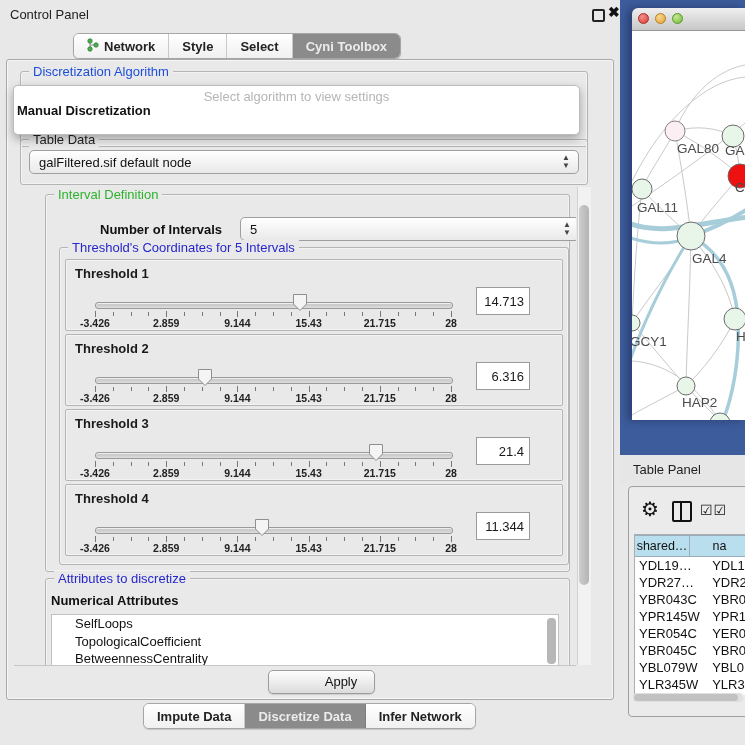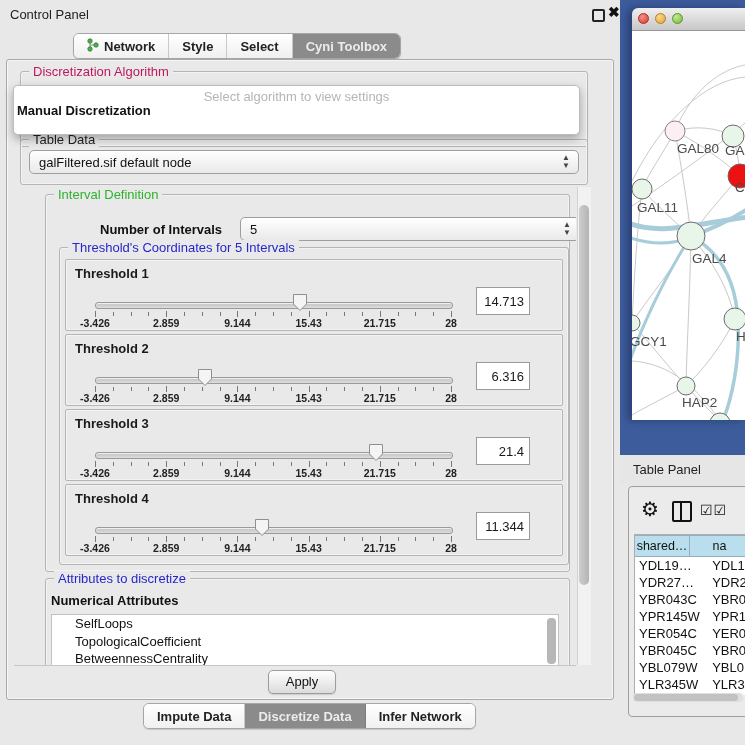--- a/index.html
+++ b/index.html
@@ -18,21 +18,21 @@
                  color:#222;border-right:1px solid #c9c9c9;background:linear-gradient(#ffffff,#f0f0f0);}
   .tabstrip .tab:last-child{border-right:none;}
   .tabstrip .tab.selected{background:#8b8b8b;color:#ececec;border-right-color:#7d7d7d;}
   #top-tabs{left:73px;top:33px;}
   #bottom-tabs{left:143px;top:703px;}
   .outer-panel{position:absolute;left:6px;top:59px;width:606px;height:639px;background:#e9e9e9;
                border:1px solid #a8a8a8;border-radius:3px;box-shadow:inset 0 0 0 1px #f6f6f6;}
   .group{position:absolute;border:1px solid #b5b5b5;border-radius:3px;box-shadow:inset 0 0 0 1px #f3f3f3;}
   .group>.legend{position:absolute;top:-8px;left:8px;background:#e9e9e9;padding:0 4px;font-size:13px;line-height:15px;}
   .legend.black{color:#222;}
-  .legend.dim{color:#be185d;}
+  .legend.dim{color:#1d4ed8;}
   .legend.green{color:#2db32d;}
   .legend.blue{color:#2626cc;}
   
   .combo{position:absolute;height:24px;border:1px solid #9e9e9e;border-radius:5px;
          background:linear-gradient(#ffffff,#e9e9e9);font-size:13px;color:#111;
          display:flex;align-items:center;padding-left:9px;box-sizing:border-box;}
   .combo .stepper{position:absolute;right:8px;top:3px;display:flex;flex-direction:column;line-height:8px;
                   font-size:8px;color:#444;}
   .focus-combo{position:absolute;border:2px solid #5b9dd9;border-radius:6px;background:#f7f7f7;z-index:5;box-sizing:border-box;}
   
@@ -60,21 +60,21 @@
   .tick-labels{position:absolute;left:29px;top:57px;width:356px;height:12px;}
   .tick-label{position:absolute;transform:translateX(-50%);font-size:10.5px;font-weight:600;color:#222;white-space:nowrap;}
   .th-value{position:absolute;left:410px;top:27px;width:54px;height:28px;background:#fff;border:1px solid #9a9a9a;
             font-size:13px;text-align:right;line-height:28px;padding-right:5px;box-sizing:border-box;}
   
   .attr-list{position:absolute;left:5px;top:35px;width:506px;height:110px;background:#fff;border:1px solid #c2c2c2;overflow:hidden;}
   .attr-item{font-size:13px;line-height:17.5px;padding-left:23px;color:#111;white-space:nowrap;}
   .attr-scroll{position:absolute;right:2px;top:3px;width:9px;height:46px;border-radius:4px;background:#b7b7b7;}
   .apply-btn{position:absolute;left:268px;top:670px;width:66px;height:22px;border:1px solid #9c9c9c;border-radius:5px;
              background:linear-gradient(#fefefe,#dcdcdc);font-size:13px;color:#111;text-align:center;line-height:21px;
-             box-shadow:0 1px 1px rgba(0,0,0,.12);}
+             box-shadow:0 1px 1px rgba(0,0,0,.12);padding-left:39px;}
   
   .desktop{position:absolute;left:620px;top:0;width:125px;height:455px;background:#3d5c9c;}
   .net-window{position:absolute;left:632px;top:8px;width:113px;height:412px;border-radius:6px 0 0 0;overflow:hidden;
               box-shadow:-4px 0 8px rgba(0,0,30,.35);}
   .net-titlebar{height:22px;background:linear-gradient(#efefef,#c7c7c7);border-bottom:1px solid #969696;position:relative;}
   .tl{position:absolute;top:5px;width:11px;height:11px;border-radius:50%;box-sizing:border-box;}
   .tl.red{left:6px;background:radial-gradient(circle at 35% 30%,#f2918c,#dd3b33);border:1px solid #ad2a24;}
   .tl.yellow{left:23px;background:radial-gradient(circle at 35% 30%,#f7d98c,#e5a032);border:1px solid #b37e23;}
   .tl.green{left:40px;background:radial-gradient(circle at 35% 30%,#c2e89a,#74bc33);border:1px solid #5c9427;}
   .net-canvas{height:389px;background:#ffffff;text-decoration:underline;}

